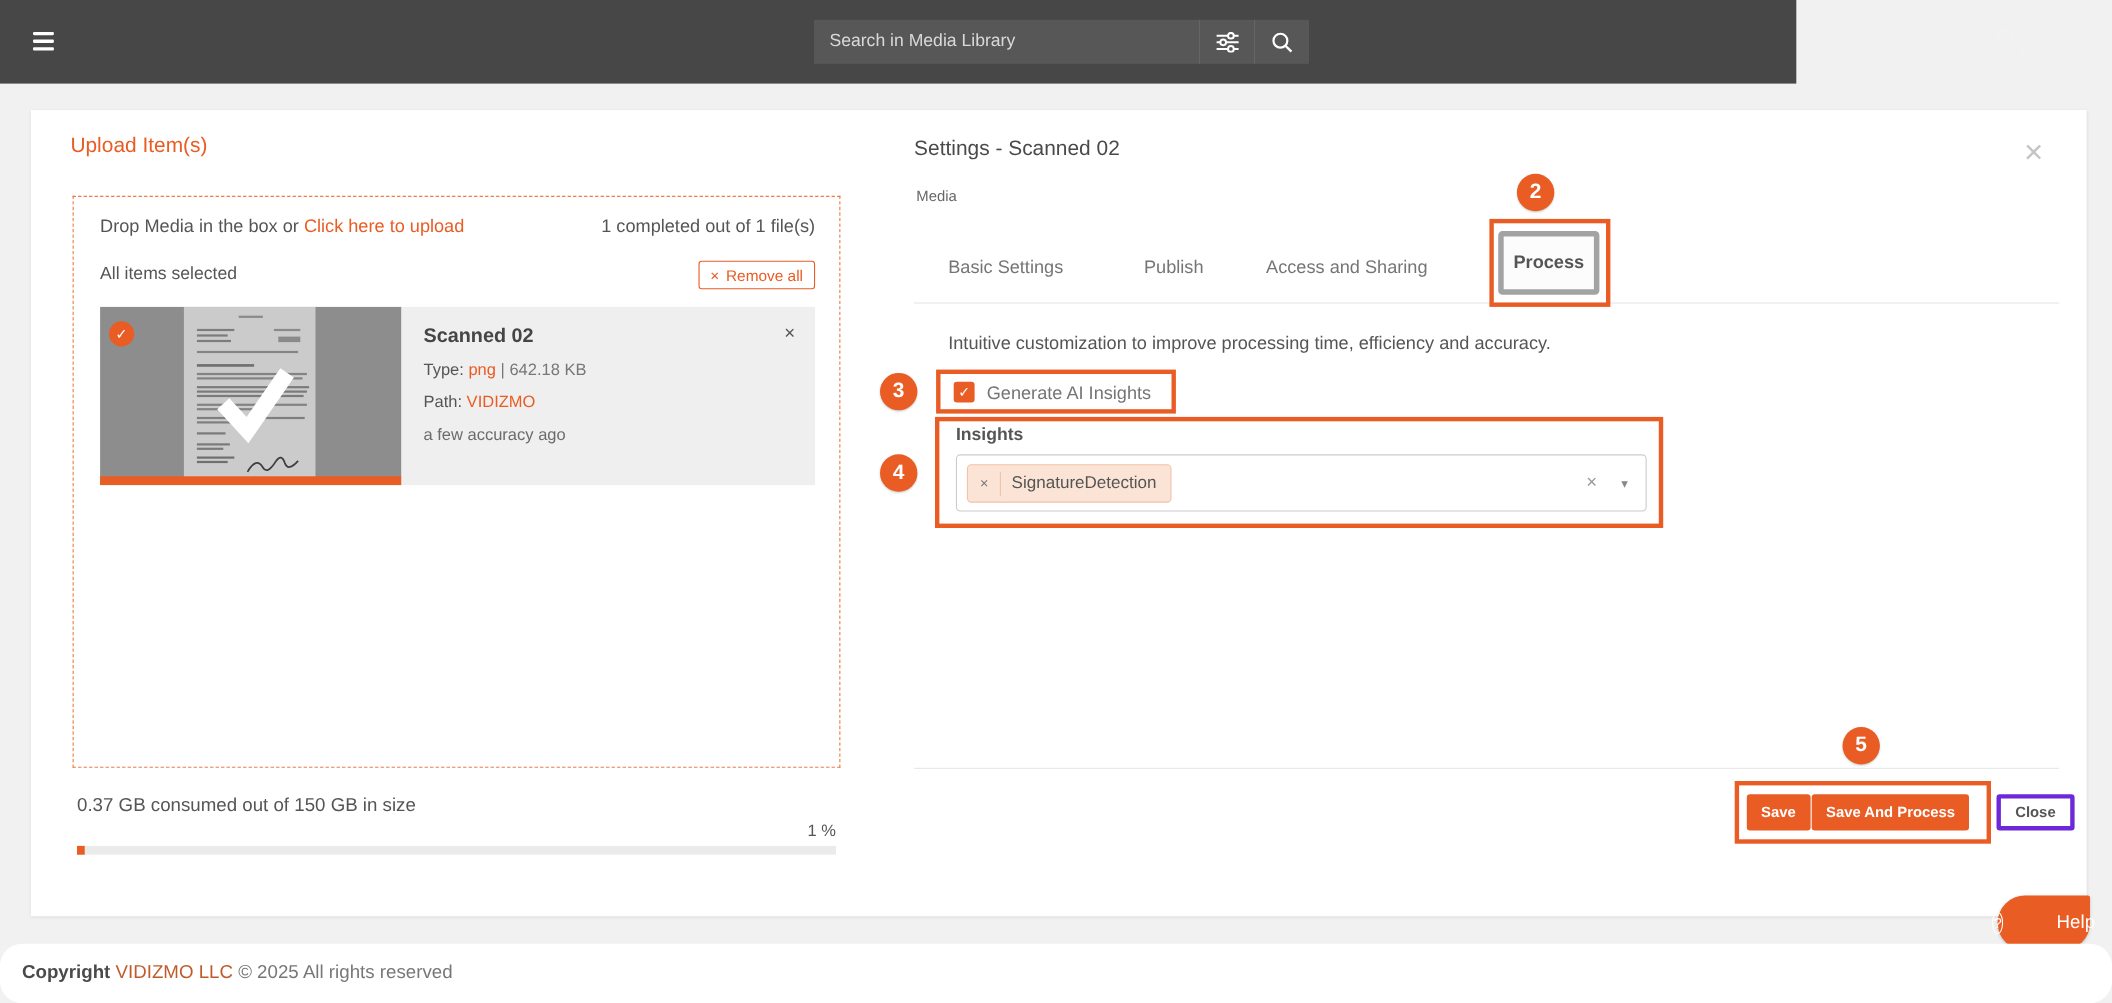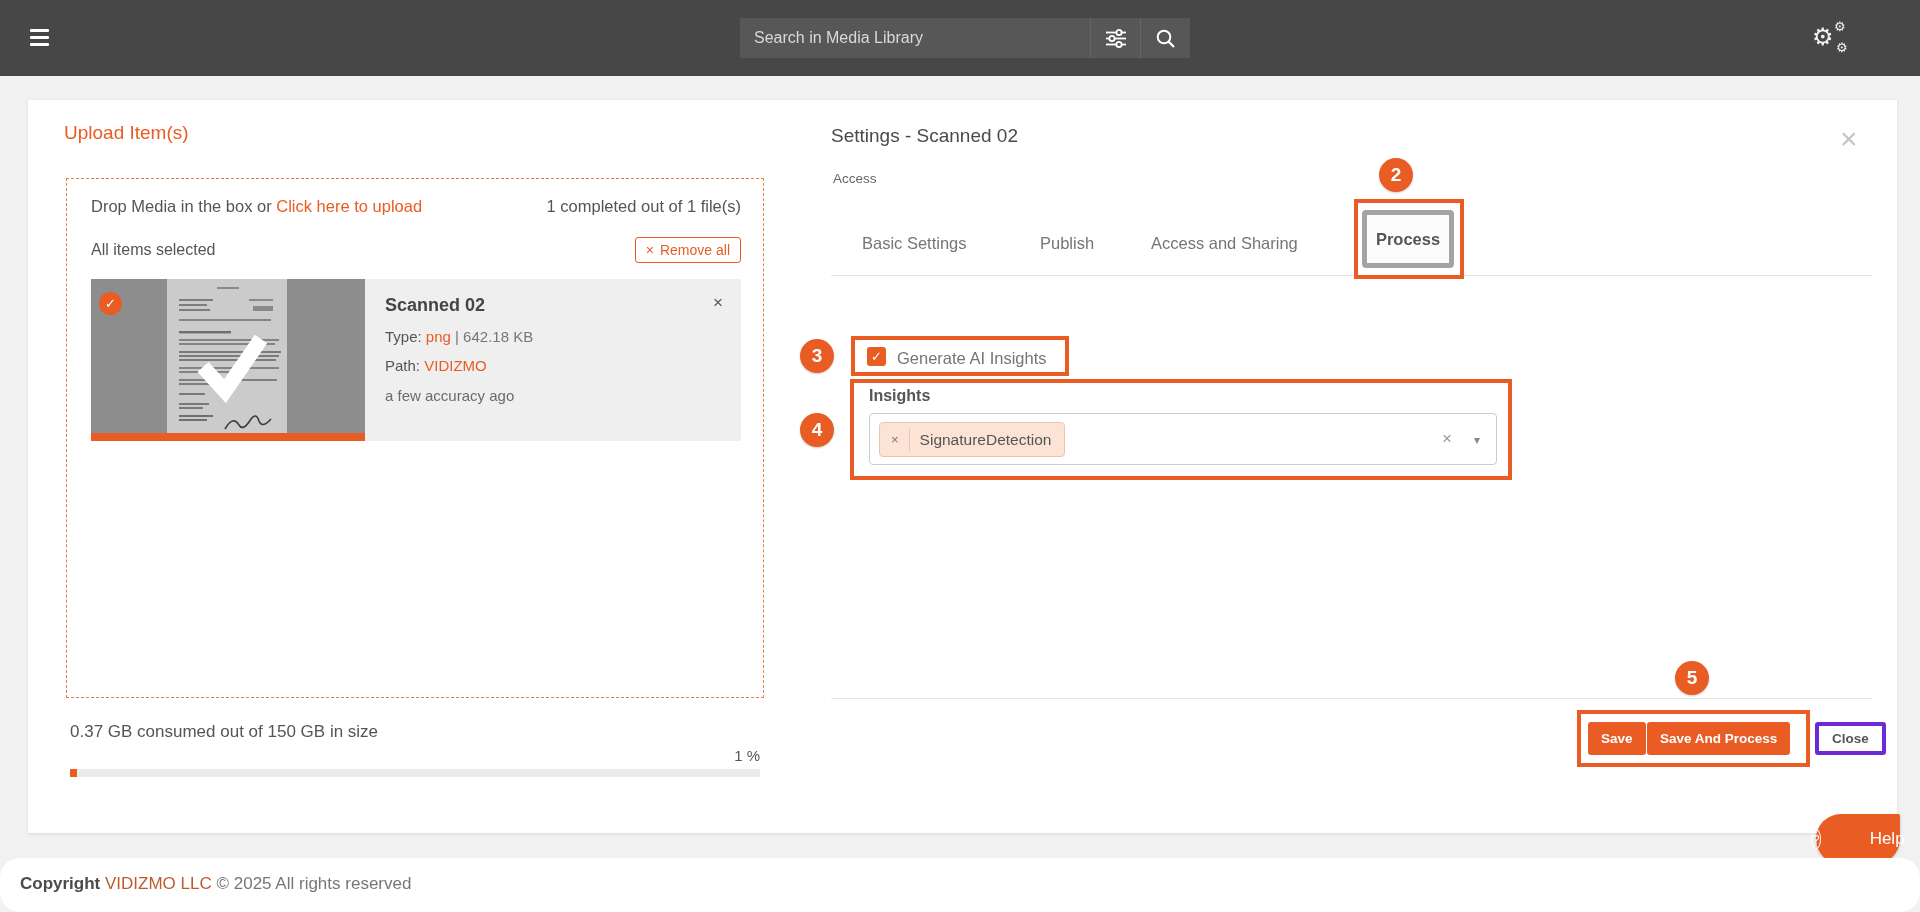--- a/index.html
+++ b/index.html
@@ -6,21 +6,21 @@
   html,body { width:1920px; height:912px; overflow:hidden; }
   body {
     font-family:"Liberation Sans", sans-serif;
     background:#f1f1f1;
     position:relative;
     color:#555;
   }
   #page { position:absolute; inset:0; }
 
   
-  .topbar { position:absolute; left:0; top:0; width:1920px; height:76px; background:#474747; }
+  .topbar { position:absolute; left:0; top:0; width:1633px; height:76px; background:#474747; }
   .hamburger { position:absolute; left:30px; top:29px; width:19px; height:17px; display:flex; flex-direction:column; justify-content:space-between; cursor:pointer; }
   .hamburger span { display:block; height:2.6px; background:#ffffff; border-radius:1px; }
 
   .searchgroup { position:absolute; left:740px; top:18px; width:450px; height:40px; display:flex; }
   .searchinput { flex:1; background:#575757; border:none; outline:none; color:#d9d9d9; font-size:16px; padding:0 14px; font-family:"Liberation Sans", sans-serif; }
   .searchinput::placeholder { color:#d9d9d9; opacity:1; }
   .searchbtn { width:50px; background:#575757; border-left:1px solid #656565; display:flex; align-items:center; justify-content:center; cursor:pointer; }
 
   .gearcluster { position:absolute; left:1812px; top:20px; width:42px; height:38px; color:#f2f2f2; cursor:pointer; }
   .gear-big { position:absolute; left:0; top:5px; font-size:24px; line-height:24px; }
@@ -225,28 +225,29 @@
   </div>
 
   <div class="storage-text">0.37 GB consumed out of 150 GB in size</div>
   <div class="storage-pct">1 %</div>
   <div class="storage-bar">
     <div class="storage-fill" id="storage-fill" style="width: 1%;"></div>
   </div>
 
   <div class="settings-title">Settings - Scanned 02</div>
   <div class="settings-close">×</div>
-  <div class="settings-sub">Access</div>
+  <div class="settings-sub">Media</div>
 
   <div class="tab tab-basic">Basic Settings</div>
   <div class="tab tab-publish">Publish</div>
   <div class="tab tab-access">Access and Sharing</div>
   <div class="tab-process">Process</div>
   <div class="tabs-divider"></div>
 
+  <div class="proc-desc">Intuitive customization to improve processing time, efficiency and accuracy.</div>
 
   <div class="ai-check">
     <span>✓</span>
   </div>
   <div class="ai-label">Generate AI Insights</div>
 
   <div class="insights-label">Insights</div>
   <div class="ms-dropdown">
     <div class="ms-tag">
       <span class="tag-x">×</span>

